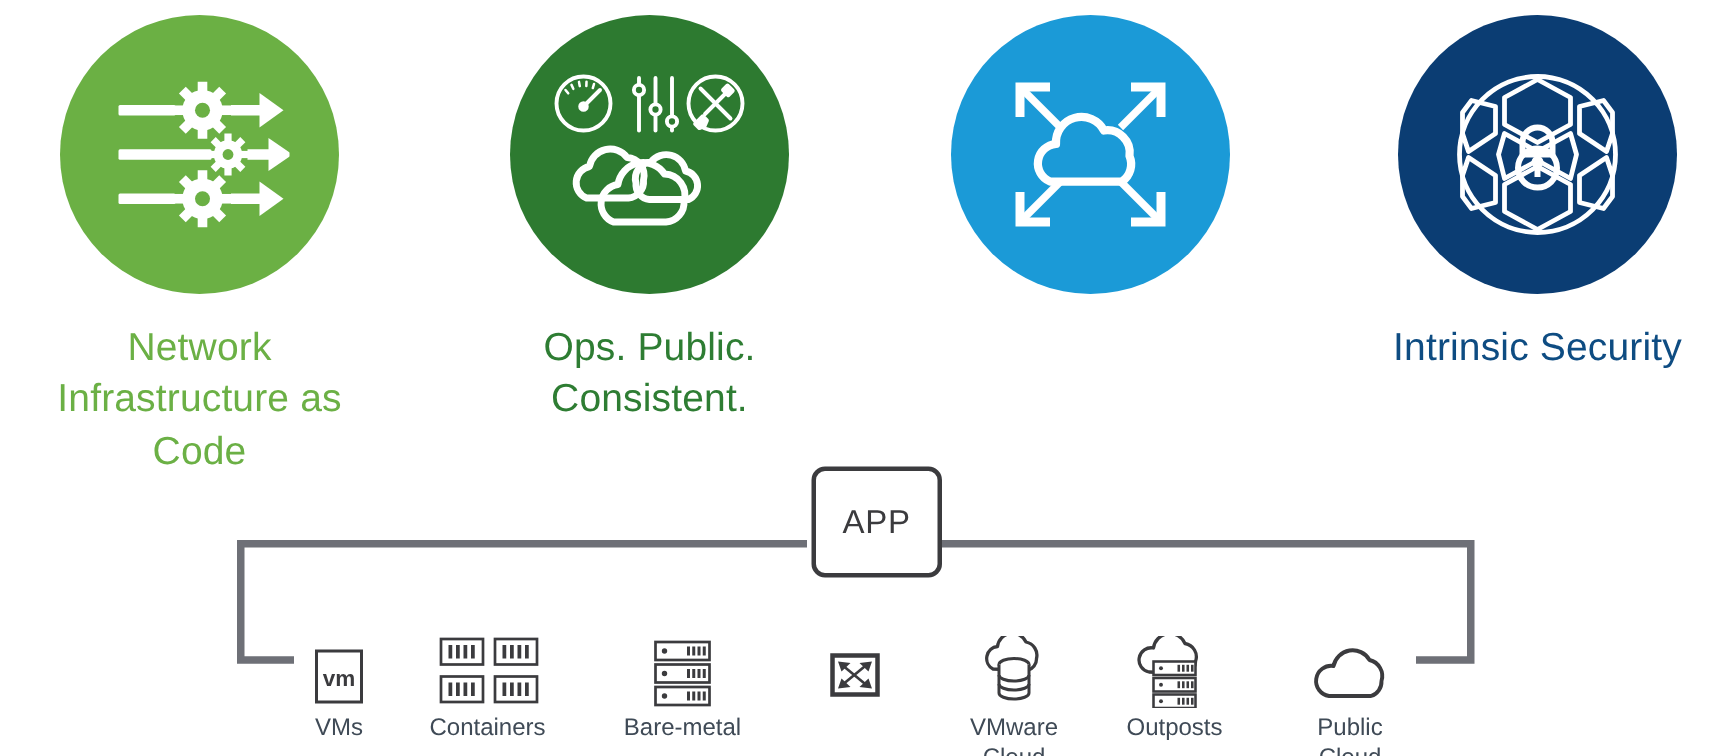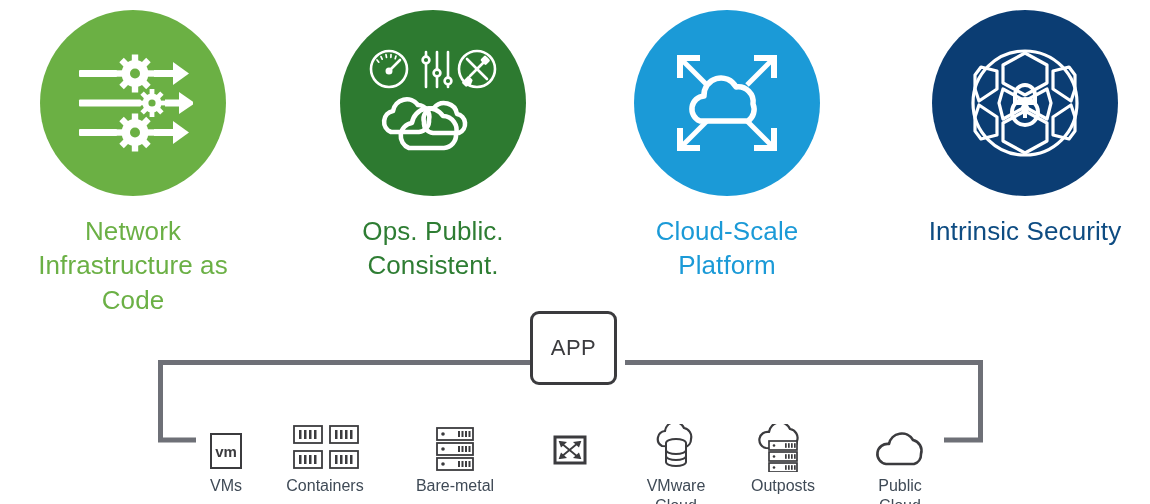--- a/index.html
+++ b/index.html
@@ -57,21 +57,21 @@
   .p4 .pillar-circle { background: #0B3D73; }
 
   .p1 .pillar-label { color: #6BB045; }
   .p2 .pillar-label { color: #2E7D33; }
   .p3 .pillar-label { color: #1B9AD7; }
   .p4 .pillar-label { color: #0E4C82; }
 
   
   .app-box {
     position: absolute;
-    left: 530px;
+    left: 541px;
     top: 311px;
     width: 81px;
     height: 68px;
     border: 3px solid #3B3B3E;
     border-radius: 9px;
     background: #ffffff;
     display: flex;
     align-items: center;
     justify-content: center;
     z-index: 4;
@@ -251,22 +251,20 @@
         </g>
         <g fill="#ffffff">
           <path d="M10 10 h23 v6 h-17 v17 h-6 z"></path>
           <path d="M110 10 h-23 v6 h17 v17 h6 z"></path>
           <path d="M10 106 h23 v-6 h-17 v-17 h-6 z"></path>
           <path d="M110 106 h-23 v-6 h17 v-17 h6 z"></path>
         </g>
         <path d="M33 76 a13 13 0 0 1 4 -25 a17 17 0 0 1 32 -9 a15 15 0 0 1 17 17 a14 14 0 0 1 -5 17 Z" fill="none" stroke="#ffffff" stroke-width="5.5" stroke-linejoin="round"></path>
       </svg>
     </div>
-    <div class="pillar-label">Cloud-Scale
-Platform</div>
   </div>
 
   <div class="pillar p4">
     <div class="pillar-circle">
       <svg width="116" height="116" viewBox="0 0 116 116">
         <g fill="none" stroke="#ffffff" stroke-width="3.2" stroke-linejoin="round">
           <circle cx="58" cy="58" r="52"></circle>
 
           <path d="M58 8 L80 20 L80 38 L58 50 L36 38 L36 20 Z"></path>
           <path d="M58 66 L80 78 L80 96 L58 108 L36 96 L36 78 Z"></path>

